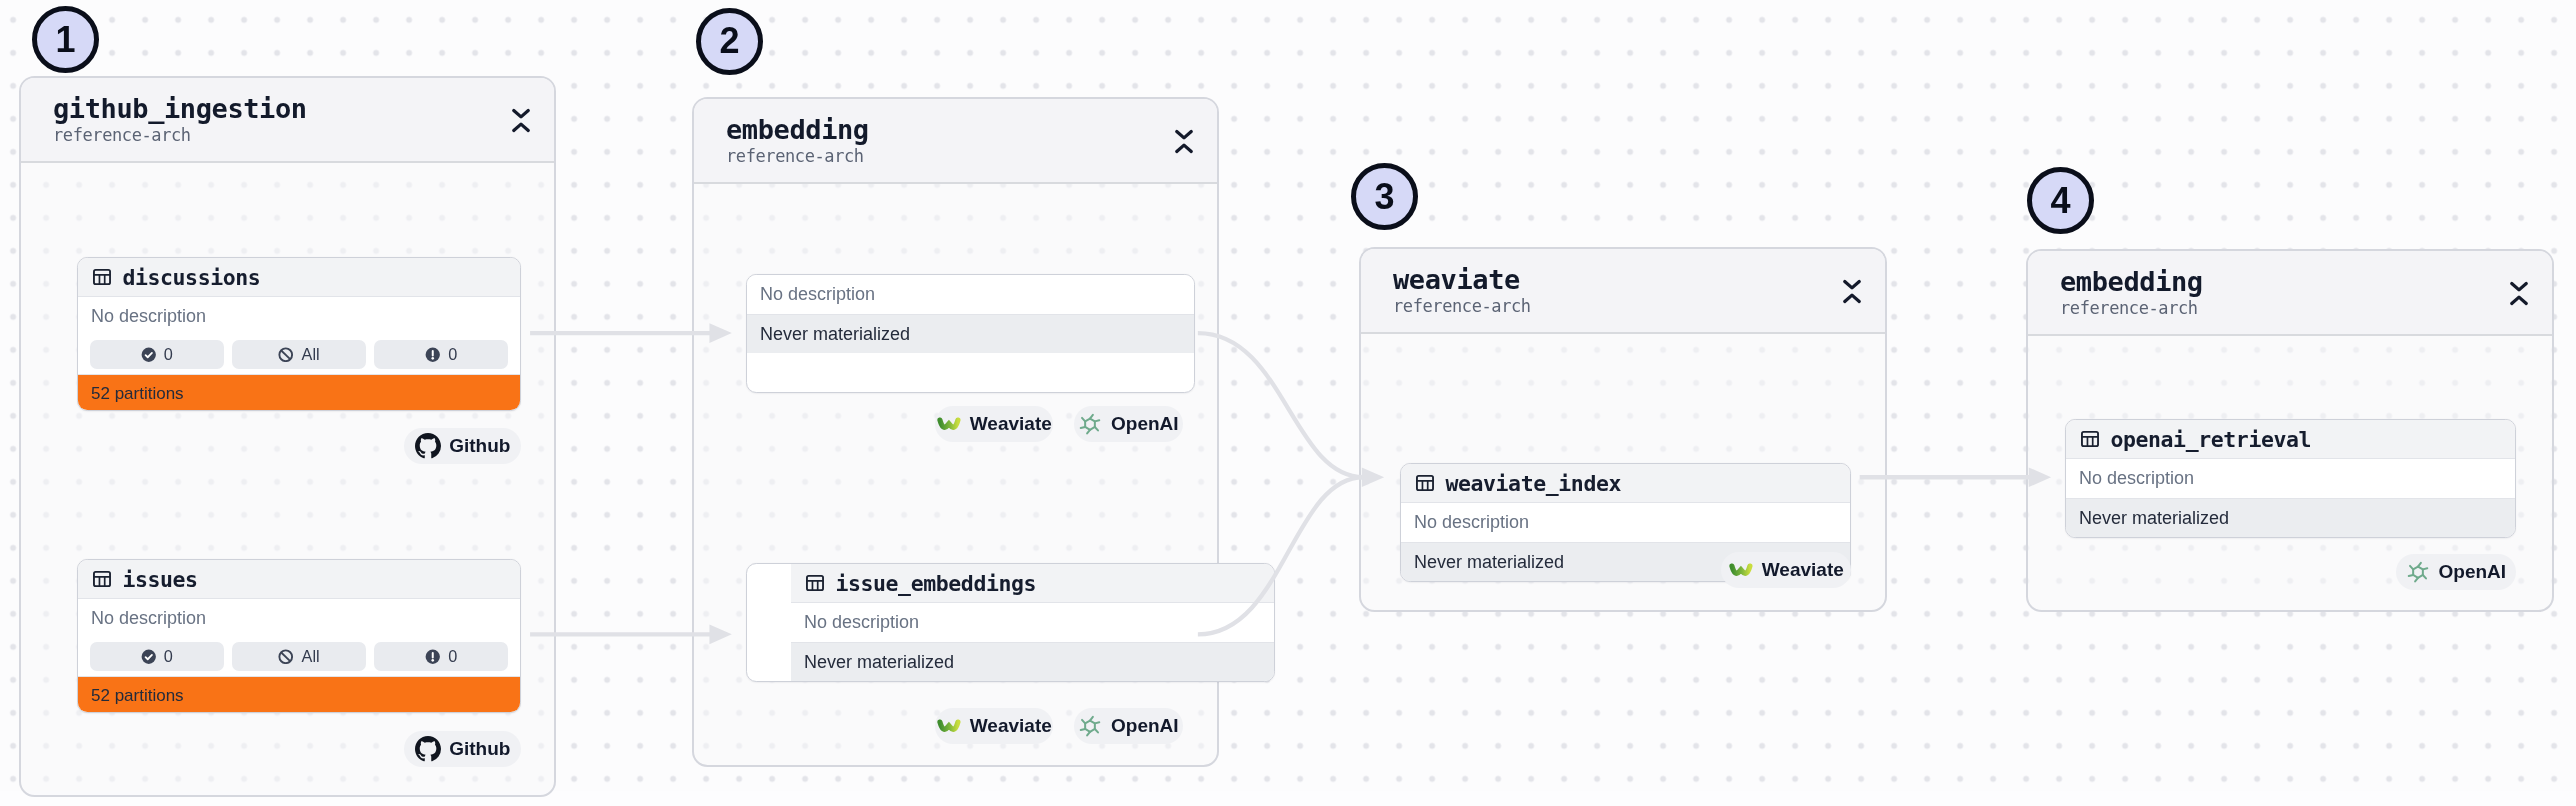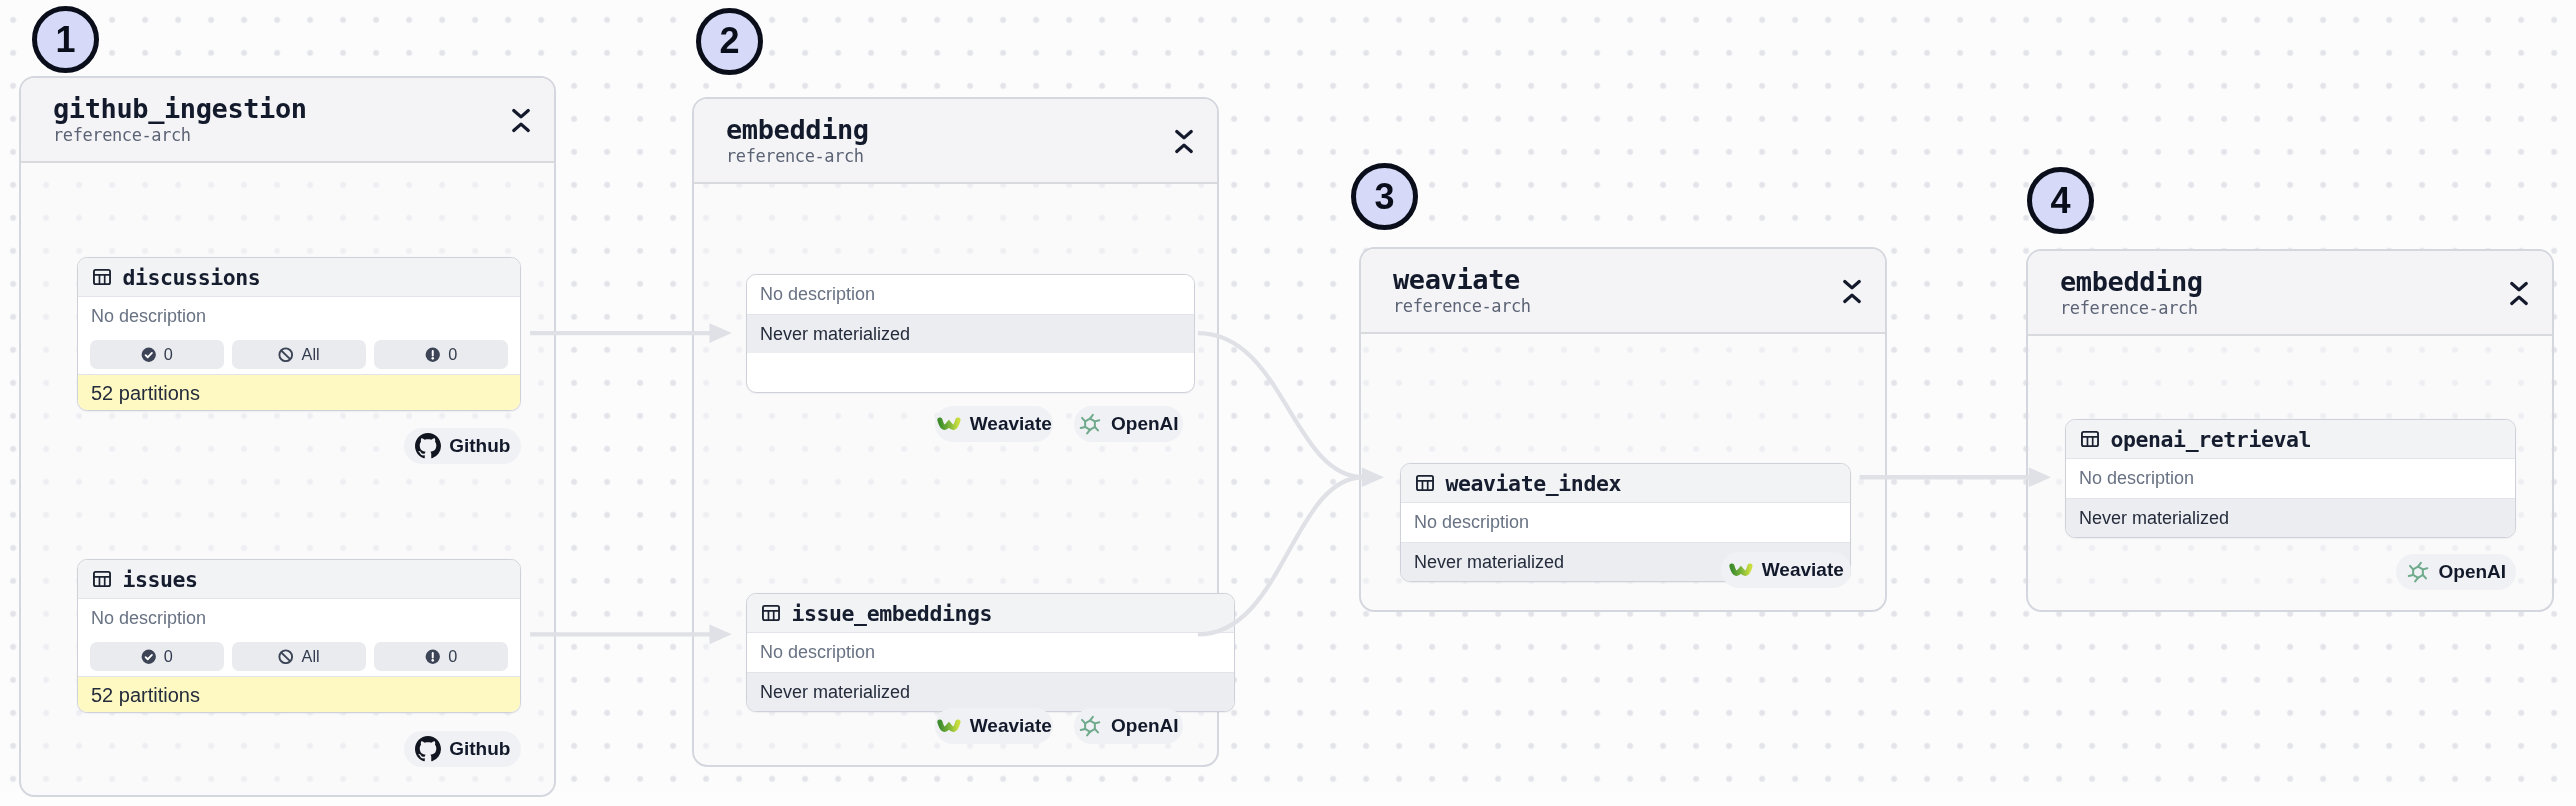--- a/index.html
+++ b/index.html
@@ -36,21 +36,21 @@
     box-sizing:border-box;overflow:hidden;box-shadow:0 0.9px 1.7px rgba(20,25,40,.05);cursor:pointer;
   }
   .nrow{box-sizing:border-box;display:flex;align-items:center;padding:0 13px;}
   .nhead{background:#f2f3f5;border-bottom:1.3px solid #e2e4e9;gap:9.4px;}
   .nname{
     font-family:"DejaVu Sans Mono","Liberation Mono",monospace;font-weight:bold;
     font-size:21.5px;color:#161d2e;letter-spacing:-0.4px;white-space:nowrap;
   }
   .ndesc{color:#687283;font-size:18px;background:#fff;}
   .nstatus{background:#ebedf0;border-top:1.3px solid #e2e4e9;color:#242b3b;font-size:18px;}
-  .nfoot{background:#fef9c3;border-top:1.3px solid #e2e4e9;color:#242b3b;font-size:20px;}
+  .nfoot{background:#f97316;border-top:1.3px solid #e2e4e9;color:#242b3b;font-size:17px;}
   .npills{gap:8.6px;padding:0 12px;background:#fff;}
   .pill{
     flex:1;height:29px;background:#e9ebef;border-radius:6.9px;cursor:pointer;
     display:flex;align-items:center;justify-content:center;gap:7.7px;
     font-size:16.3px;color:#333b4e;
   }
   
   .tag{
     position:absolute;height:36px;background:#f0f1f4;border-radius:18px;
     display:flex;align-items:center;justify-content:center;gap:8.6px;box-sizing:border-box;
@@ -251,21 +251,21 @@
     </div>
     <div class="tag" style="left:380px;top:307px;width:109px;">
       <span>
           <svg width="24" height="24" viewBox="0 0 30 30">
             <use href="#oamark"></use>
           </svg>
         </span>
       <span>OpenAI</span>
     </div>
 
-    <div class="node" style="left:52px;top:494px;width:489px;height:119px;">
+    <div class="node" style="left:52px;top:464px;width:529px;height:119px;padding-left:44px;">
       <div class="nrow nhead" style="height:39px;">
         <span>
             <svg width="22" height="22" viewBox="0 0 26 26">
               <use href="#tbl-icon"></use>
             </svg>
           </span>
         <span class="nname">issue_embeddings</span>
       </div>
       <div class="nrow ndesc" style="height:39px;">No description</div>
       <div class="nrow nstatus" style="height:39px;">Never materialized</div>

